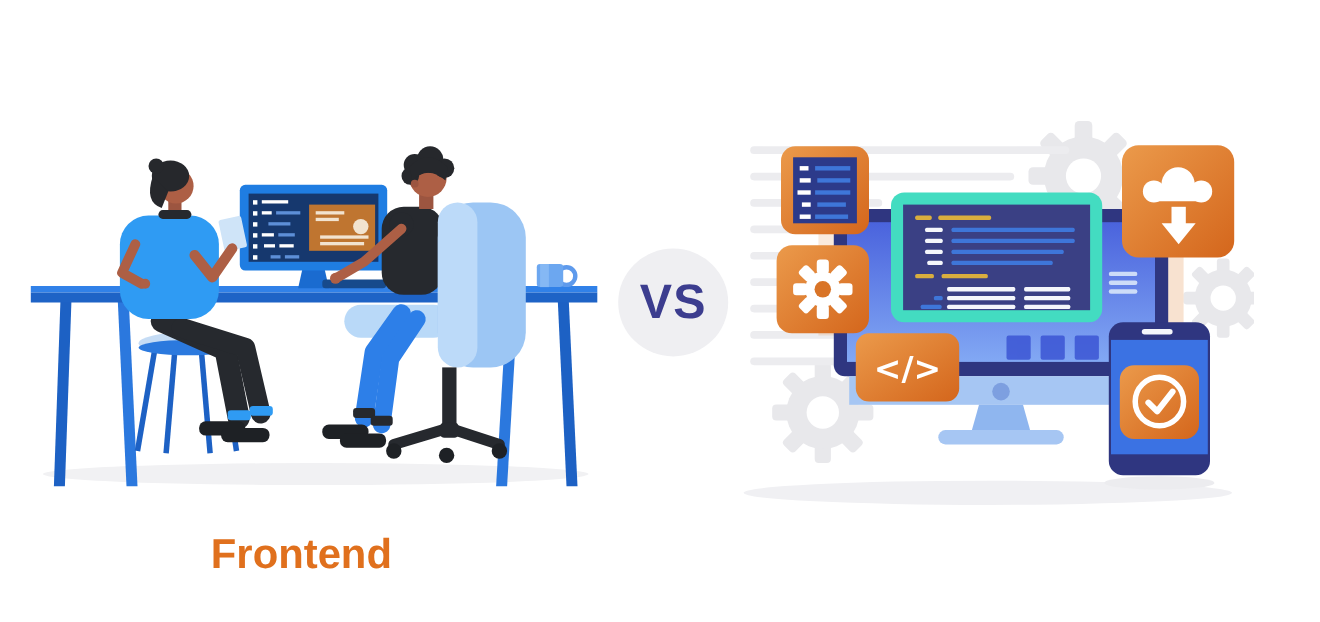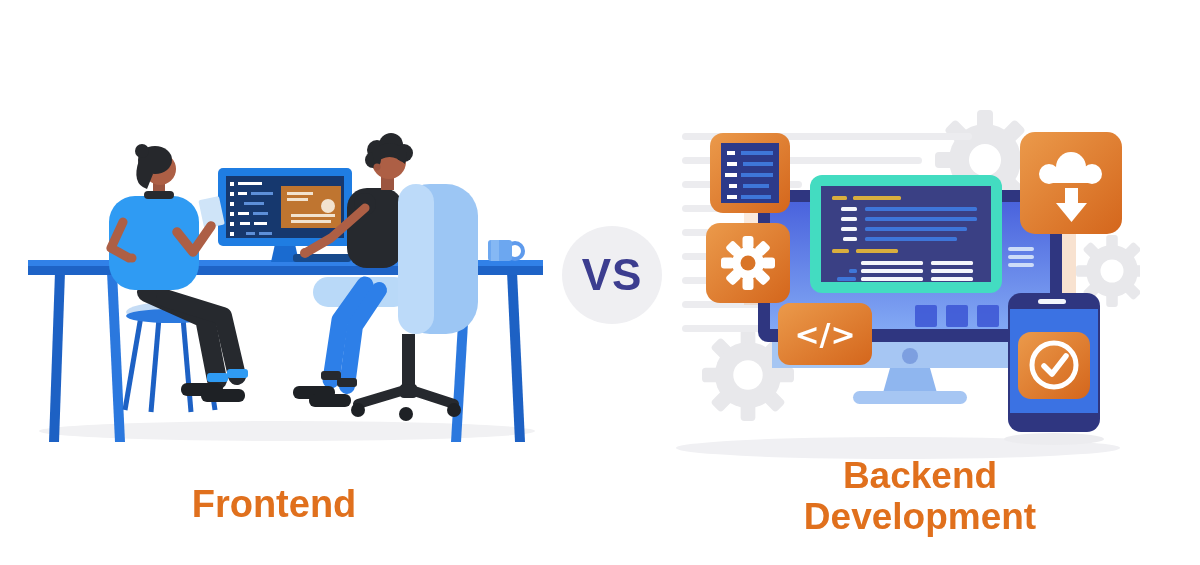--- a/index.html
+++ b/index.html
@@ -338,15 +338,14 @@
     </g>
 
     <g>
       <rect x="358" y="257" width="72" height="67" rx="13" fill="url(#og)"></rect>
       <circle cx="394" cy="290" r="22" fill="none" stroke="#ffffff" stroke-width="5"></circle>
       <polyline points="384,291 392,299 406,281" stroke="#ffffff" stroke-width="5.5" fill="none" stroke-linecap="round" stroke-linejoin="round"></polyline>
     </g>
   </svg>
 
   <div class="label label-frontend">Frontend</div>
-  <div class="label label-backend">Backend Development</div>
 
 </div>
 
 </body></html>

